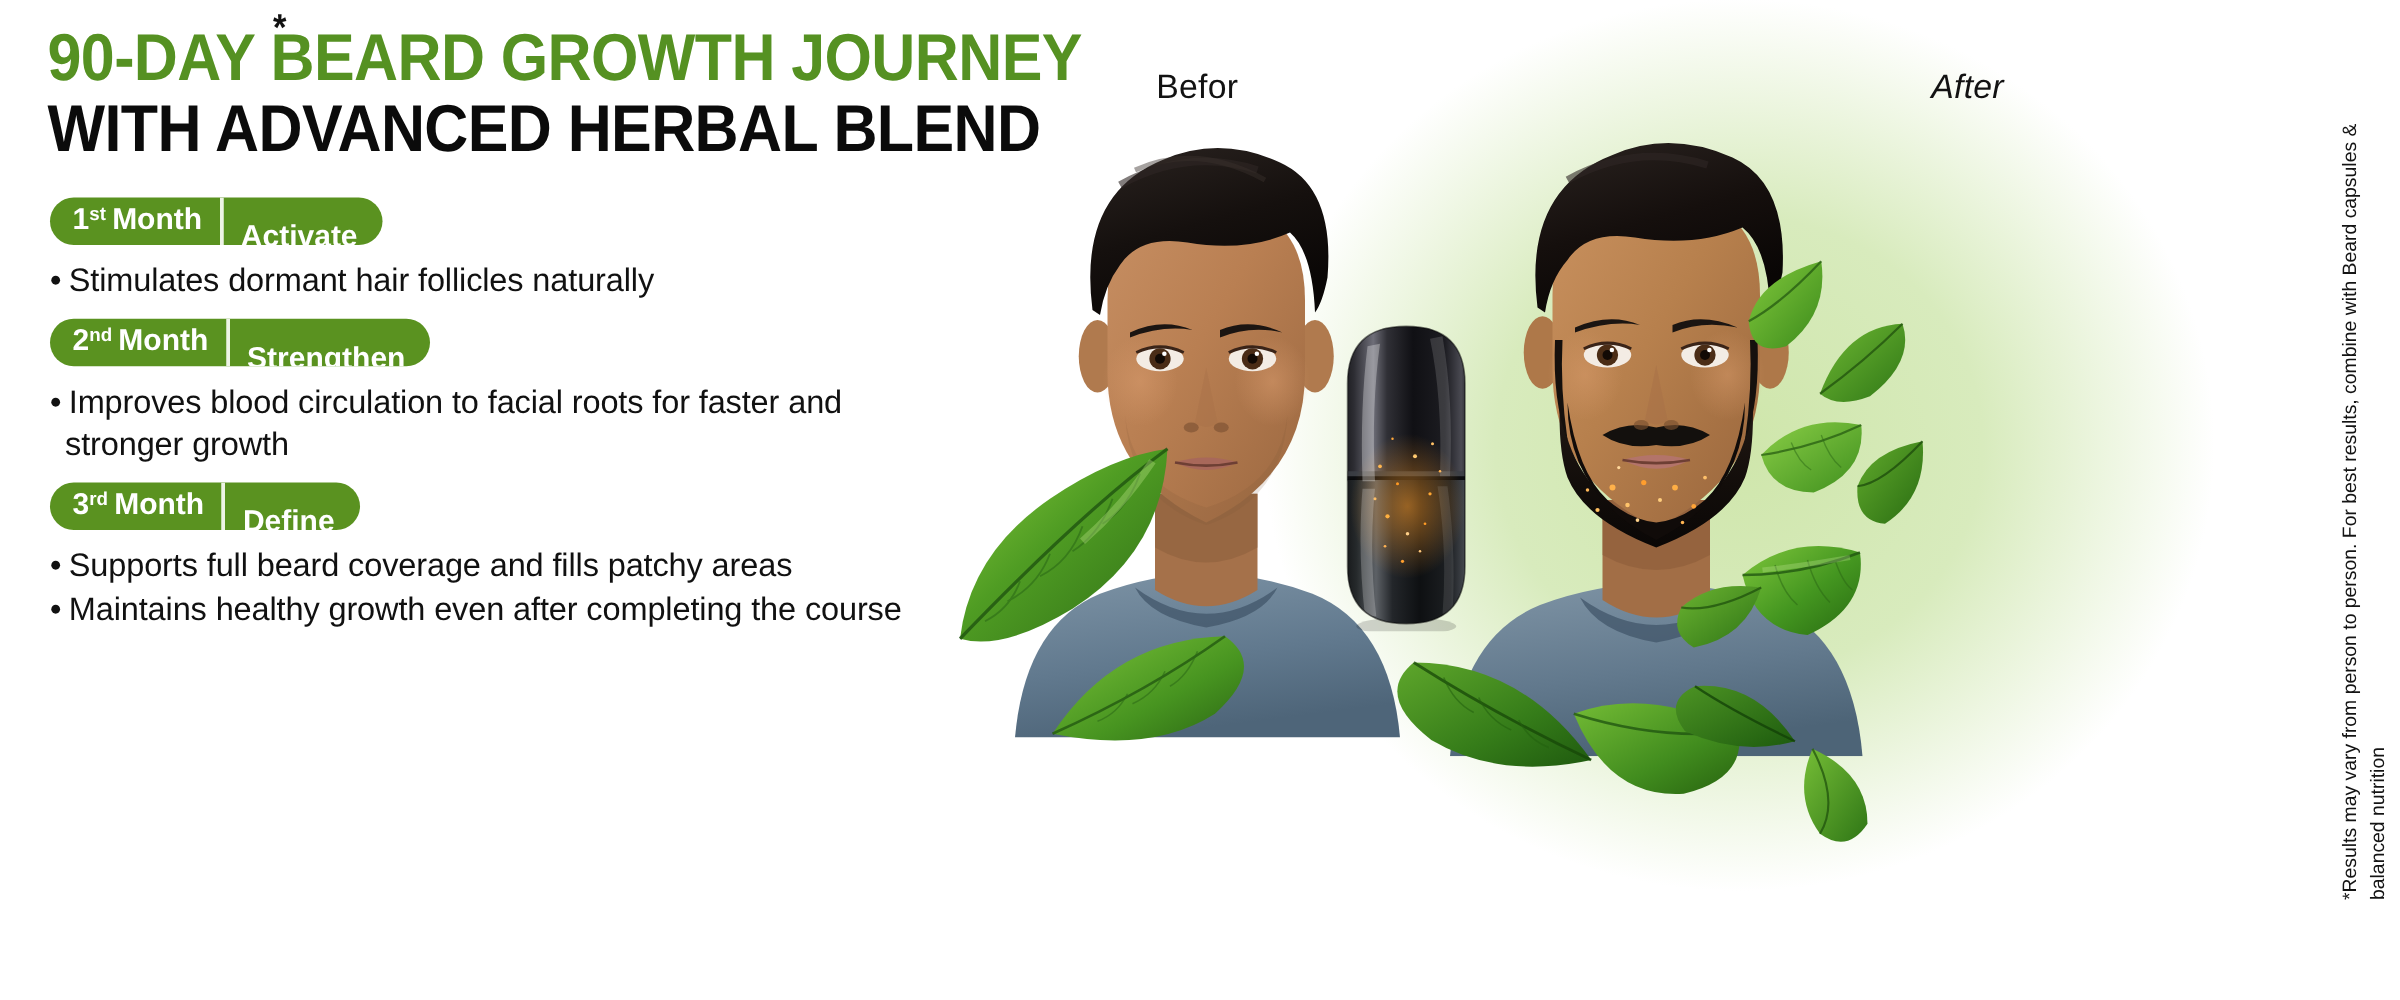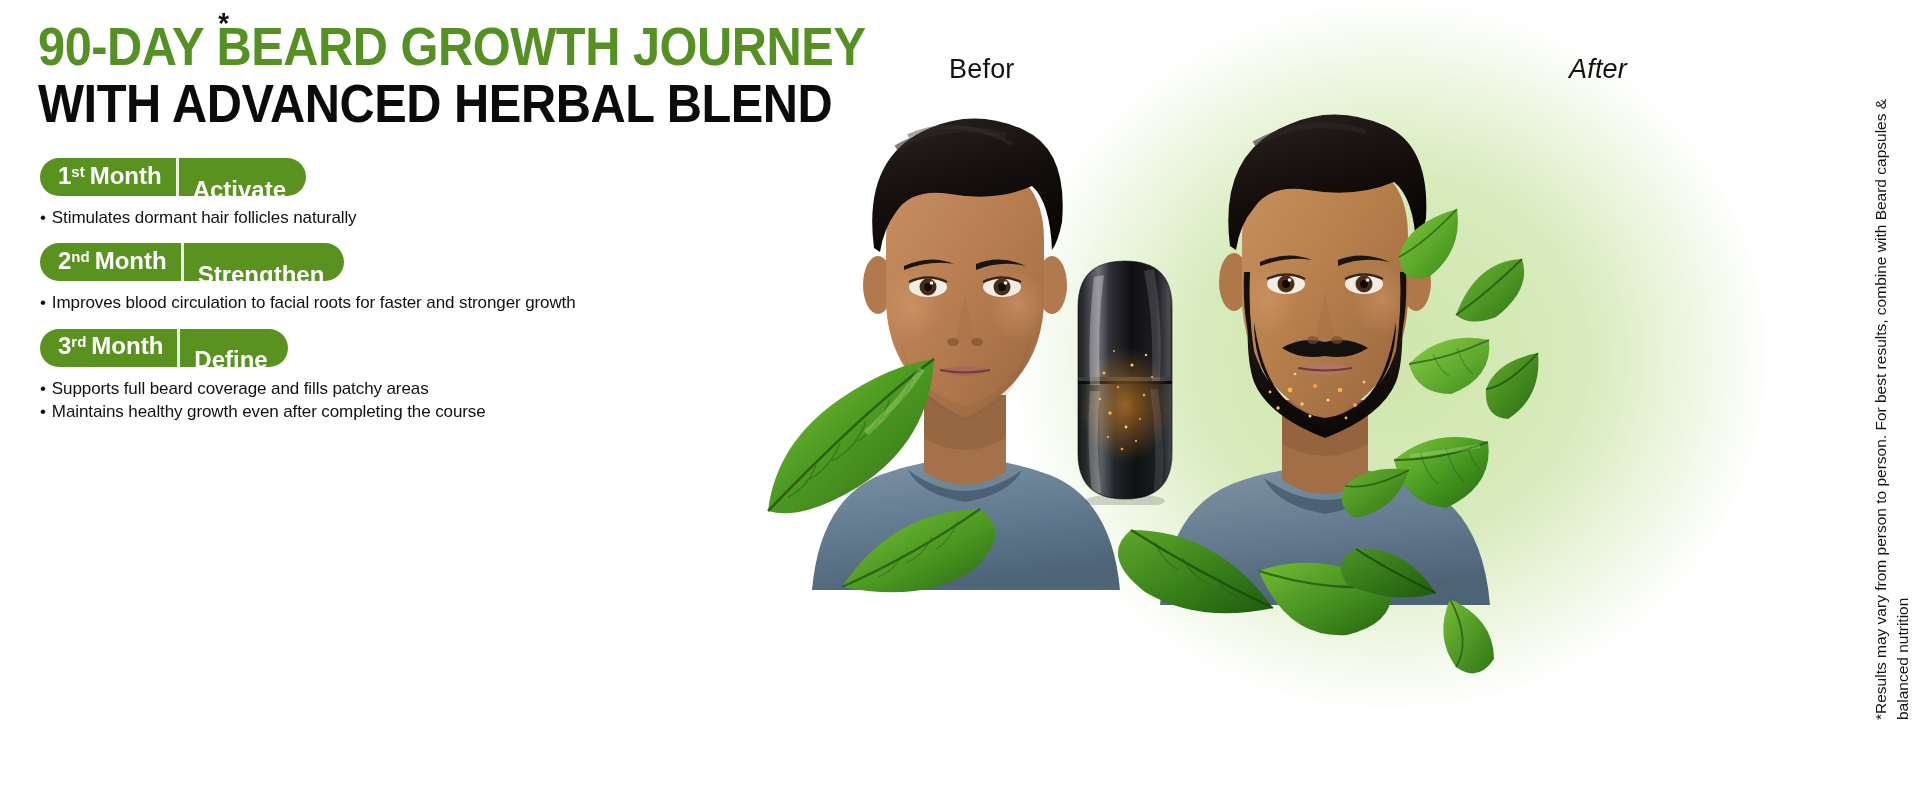--- a/index.html
+++ b/index.html
@@ -52,31 +52,30 @@
   }
   .badge-ord { font-size:15px; font-weight:bold; position:relative; top:-7px; }
   .badge-month { margin-left:5px;text-align:center; }
   .badge-div { width:3px; height:38px; background:#eef3e6; }
   .badge-right {
     color:#fff; font-size:24px; font-weight:bold;
     padding:0 20px 0 14px; line-height:38px;margin-top:25px;
   }
   .bullets { margin-top:11px; }
   .bullet {
-    font-size:17px; color:#111; line-height:1.31;
+    font-size:26px; color:#111; line-height:1.31;
     padding-left:12px; text-indent:-12px; margin-bottom:1px;
     letter-spacing:-0.1px;
   }
   .bullet .dot { margin-right:6px; }
 
   
   .ba-label {
     position:absolute; font-size:27px; color:#121212;
     letter-spacing:0.2px;
-    margin-left:24px;
   }
   #label-before { left:925px; top:54px; }
   #label-after  { left:1545px; top:54px;font-style:italic; }
 
   
   .disclaimer {
     position:absolute; right:4px; top:0; height:800px;
     display:flex; align-items:center; justify-content:flex-end;
   }
   .disclaimer-inner {

